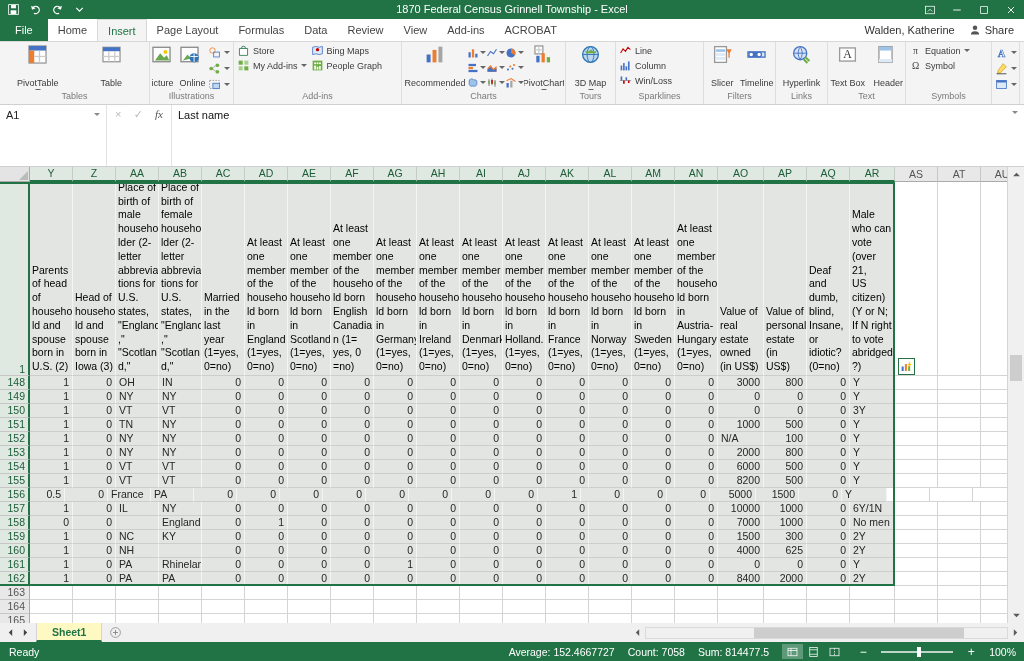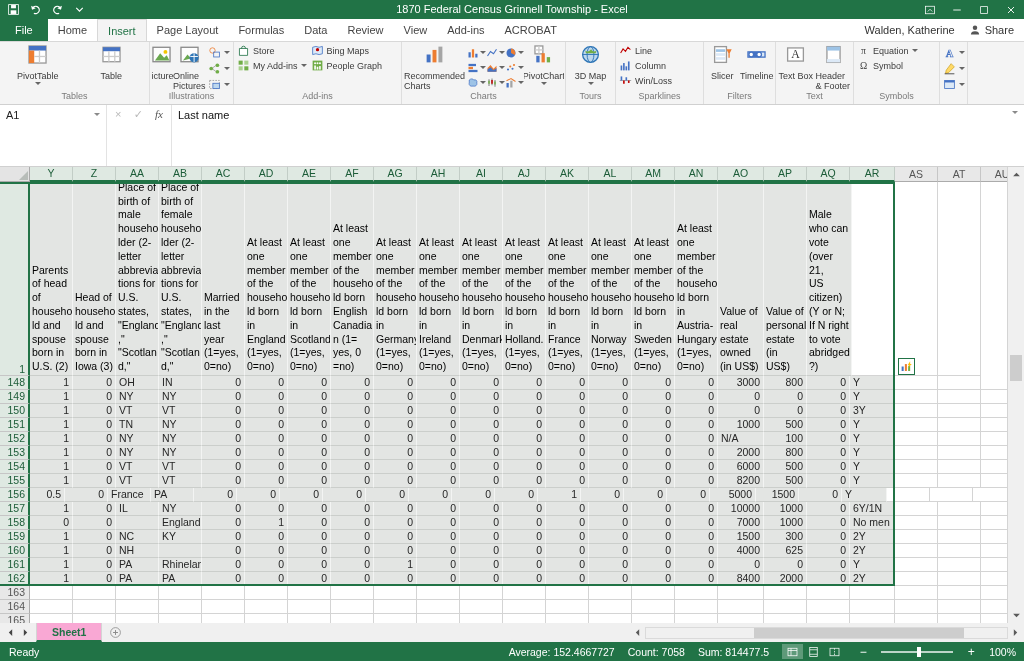--- a/index.html
+++ b/index.html
@@ -30,21 +30,21 @@
 .share{display:flex;align-items:center;gap:4px}
 .share .ic,.tr-right .ic{width:12px;height:12px}
 
 
 .ribbon{height:63px;background:#f4f4f4;display:flex;border-bottom:1px solid #d0d0d0;overflow:hidden}
 .rgroup{display:flex;flex-direction:column;border-right:1px solid #dedede;flex:none}
 .ritems{flex:1;display:flex;align-items:flex-start;padding:1px 1px 0;overflow:hidden}
 .rlabel{height:14px;line-height:12px;text-align:center;font-size:9px;color:#7a7a7a}
 .rlarge{display:flex;flex-direction:column;align-items:center;height:47px;padding:1px 1px;flex:1;min-width:0;overflow:hidden}
 .rlarge .ic{width:21px;height:21px;flex:none}
-.rlarge .lbl{font-size:9px;line-height:10px;text-align:left;color:#3b3b3b;margin-top:6px}
+.rlarge .lbl{font-size:9px;line-height:10px;text-align:right;color:#3b3b3b;margin-top:13px}
 .arrow{width:0;height:0;border-left:3px solid transparent;border-right:3px solid transparent;border-top:3px solid #666;display:inline-block}
 .rlarge .arrow{margin-top:1px}
 .rsmall{display:flex;align-items:center;gap:3px;height:15px;padding:0 2px;font-size:9px;color:#3b3b3b;white-space:nowrap;overflow:hidden}
 .rsmall .ic{width:13px;height:13px;flex:none}
 .rcol{display:flex;flex-direction:column}
 .rstack{display:flex;flex-direction:column;gap:1px;padding-top:2px;flex:none}
 .chartgrid{display:grid;grid-template-columns:repeat(3,19px);grid-auto-rows:15px;padding-top:2px;flex:none}
 .cg{display:flex;align-items:center;justify-content:center;gap:1px}
 .cg .ic{width:12px;height:12px}
 
@@ -84,21 +84,21 @@
 .qabtn .ic{width:13px;height:13px}
 .vscroll{width:17px;background:#f0f0f0;border-left:1px solid #d4d4d4;position:relative;flex:none}
 .varr{height:15px;display:flex;align-items:center;justify-content:center}
 .varr .ic{width:9px;height:9px}
 .vthumb{position:absolute;left:2px;right:2px;top:188px;height:26px;background:#cdcdcd}
 
 
 .sheetbar{height:19px;background:#f0f0f0;display:flex;align-items:stretch;font-size:10.5px}
 .snav{display:flex;align-items:center;gap:6px;padding:0 6px}
 .snav .ic{width:9px;height:9px}
-.stab{background:#f9a8d4;border-left:1px solid #d4d4d4;border-right:1px solid #d4d4d4;color:#217346;font-weight:bold;display:flex;align-items:center;padding:0 15px;border-bottom:2px solid #217346}
+.stab{background:#fef9c3;border-left:1px solid #d4d4d4;border-right:1px solid #d4d4d4;color:#217346;font-weight:bold;display:flex;align-items:center;padding:0 15px;border-bottom:2px solid #217346}
 .newsheet{display:flex;align-items:center;padding:0 7px}
 .newsheet .ic{width:13px;height:13px}
 .hscroll{margin-left:auto;display:flex;align-items:center;gap:3px;padding:0 4px;width:395px}
 .hscroll .ic{width:9px;height:9px}
 .htrack{flex:1;height:12px;background:#f0f0f0;border:1px solid #dadada;position:relative}
 .hthumb{position:absolute;top:0;bottom:0;left:30%;width:58%;background:#cdcdcd}
 
 
 .statusbar{height:19px;background:#217346;color:#fff;display:flex;align-items:center;font-size:10.5px}
 .ready{padding-left:9px}
@@ -541,20 +541,35 @@
                 <rect x="4" y="6" width="6" height="4" fill="#4472c4"></rect>
                 <circle cx="4" cy="8" r="1.8" fill="#fff" stroke="#4472c4"></circle>
                 <circle cx="10" cy="8" r="1.8" fill="#fff" stroke="#4472c4"></circle>
               </svg>
             </span>
             <div class="lbl">Timeline</div>
           </div>
         </div>
         <div class="rlabel">Filters</div>
       </div>
+      <div class="rgroup" style="width: 52px;">
+        <div class="ritems">
+          <div class="rlarge">
+            <span class="ic">
+              <svg viewBox="0 0 16 16" xmlns="http://www.w3.org/2000/svg">
+                <circle cx="7" cy="7" r="5" fill="#d9e2f3" stroke="#4472c4"></circle>
+                <path d="M2.5 7 H11.5 M7 2.5 C9 4.5 9 9.5 7 11.5 C5 9.5 5 4.5 7 2.5" fill="none" stroke="#4472c4" stroke-width=".7"></path>
+                <path d="M9.5 11.5 l3 3 M11 10 l3 3" stroke="#70ad47" stroke-width="1.6"></path>
+              </svg>
+            </span>
+            <div class="lbl">Hyperlink</div>
+          </div>
+        </div>
+        <div class="rlabel">Links</div>
+      </div>
       <div class="rgroup" style="width: 78px;">
         <div class="ritems">
           <div class="rlarge">
             <span class="ic">
               <svg viewBox="0 0 16 16" xmlns="http://www.w3.org/2000/svg">
                 <rect x="2" y="3" width="12" height="10" fill="#fff" stroke="#999"></rect>
                 <text x="8" y="11" font-size="9" text-anchor="middle" fill="#333" font-family="Liberation Serif,serif">A</text>
               </svg>
             </span>
             <div class="lbl">Text Box</div>
@@ -875,20 +890,29 @@
 real
 estate
 owned
 (in US$)</span>
             </div>
             <div class="cell sel" style="width: 43px;">
               <span>Value of
 personal
 estate
 (in US$)</span>
+            </div>
+            <div class="cell sel" style="width: 43px;">
+              <span>Deaf and
+dumb,
+blind,
+Insane,
+or
+idiotic?
+(0=no)</span>
             </div>
             <div class="cell sel" style="width: 45px;">
               <span>Male
 who can
 vote
 (over 21,
 US
 citizen)
 (Y or N;
 If N right

